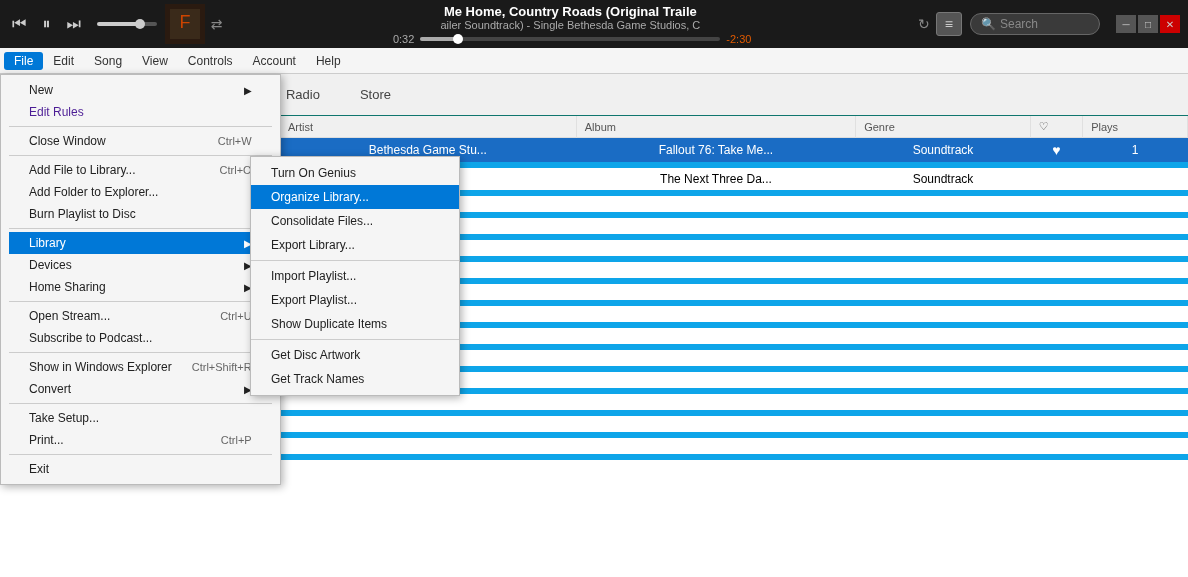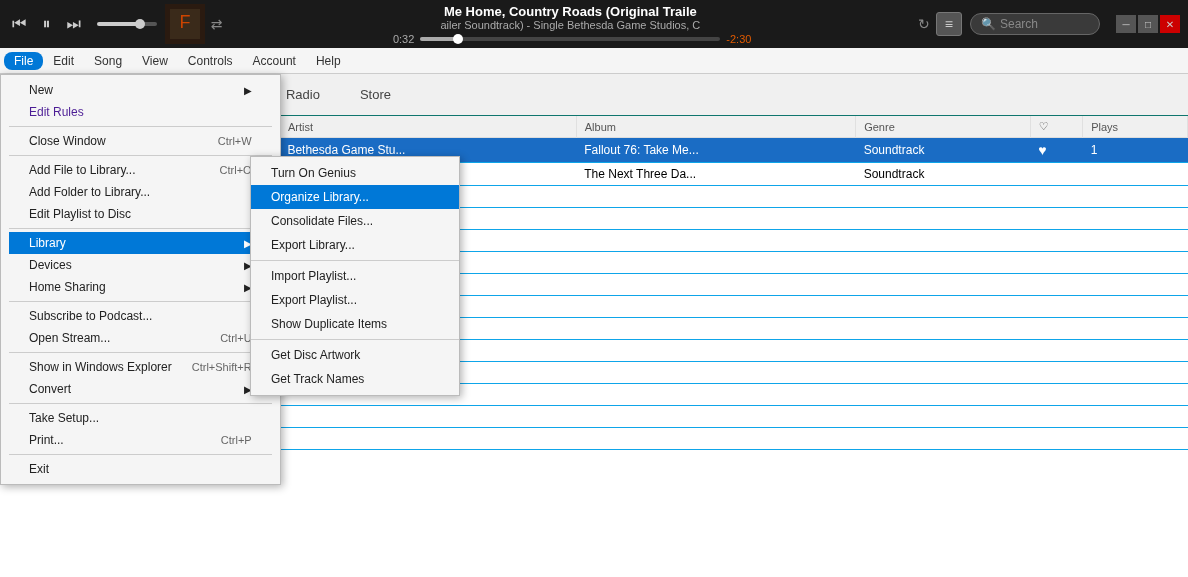--- a/index.html
+++ b/index.html
@@ -212,21 +212,21 @@
       padding: 0 4px;
       z-index: 10;
       position: relative;
     }
 
     .menu-item {
       padding: 2px 10px;
       cursor: pointer;
       font-size: 12px;
       color: #333;
-      border-radius: 8px;
+      border-radius: 3px;
     }
 
     .menu-item:hover, .menu-item.active {
       background: #0078d7;
       color: white;
     }
 
     
     .main-area {
       display: flex;
@@ -373,21 +373,22 @@
     .table-header th {
       padding: 4px 8px;
       font-size: 11px;
       font-weight: 500;
       color: #555;
       text-align: left;
       border-right: 1px solid #e0e0e0;
     }
 
     .track-row {
-      border-bottom: 1px solid #0ea5e9;
+      border-bottom: 6px solid #0ea5e9;
+      text-align: center;
     }
 
     .track-row.selected {
       background: #1a6cc4;
       color: white;
     }
 
     .track-row td {
       padding: 4px 8px;
       font-size: 12px;
@@ -490,45 +491,45 @@
     <div class="dropdown-item">
       <span>Close Window</span>
       <span class="dropdown-shortcut">Ctrl+W</span>
     </div>
     <div class="dropdown-separator"></div>
     <div class="dropdown-item">
       <span>Add File to Library...</span>
       <span class="dropdown-shortcut">Ctrl+O</span>
     </div>
     <div class="dropdown-item">
-      <span>Add Folder to Library...</span>
-    </div>
-    <div class="dropdown-item">
-      <span>Edit Playlist to Disc</span>
+      <span>Add Folder to Explorer...</span>
+    </div>
+    <div class="dropdown-item">
+      <span>Burn Playlist to Disc</span>
     </div>
     <div class="dropdown-separator"></div>
     <div class="dropdown-item active">
       <span>Library</span>
       <span class="dropdown-arrow">▶</span>
     </div>
     <div class="dropdown-item">
       <span>Devices</span>
       <span class="dropdown-arrow">▶</span>
     </div>
     <div class="dropdown-item">
       <span>Home Sharing</span>
       <span class="dropdown-arrow">▶</span>
     </div>
     <div class="dropdown-separator"></div>
     <div class="dropdown-item">
-      <span>Subscribe to Podcast...</span>
-    </div>
-    <div class="dropdown-item">
       <span>Open Stream...</span>
       <span class="dropdown-shortcut">Ctrl+U</span>
+    </div>
+    <div class="dropdown-item">
+      <span>Subscribe to Podcast...</span>
     </div>
     <div class="dropdown-separator"></div>
     <div class="dropdown-item">
       <span>Show in Windows Explorer</span>
       <span class="dropdown-shortcut">Ctrl+Shift+R</span>
     </div>
     <div class="dropdown-item">
       <span>Convert</span>
       <span class="dropdown-arrow">▶</span>
     </div>

